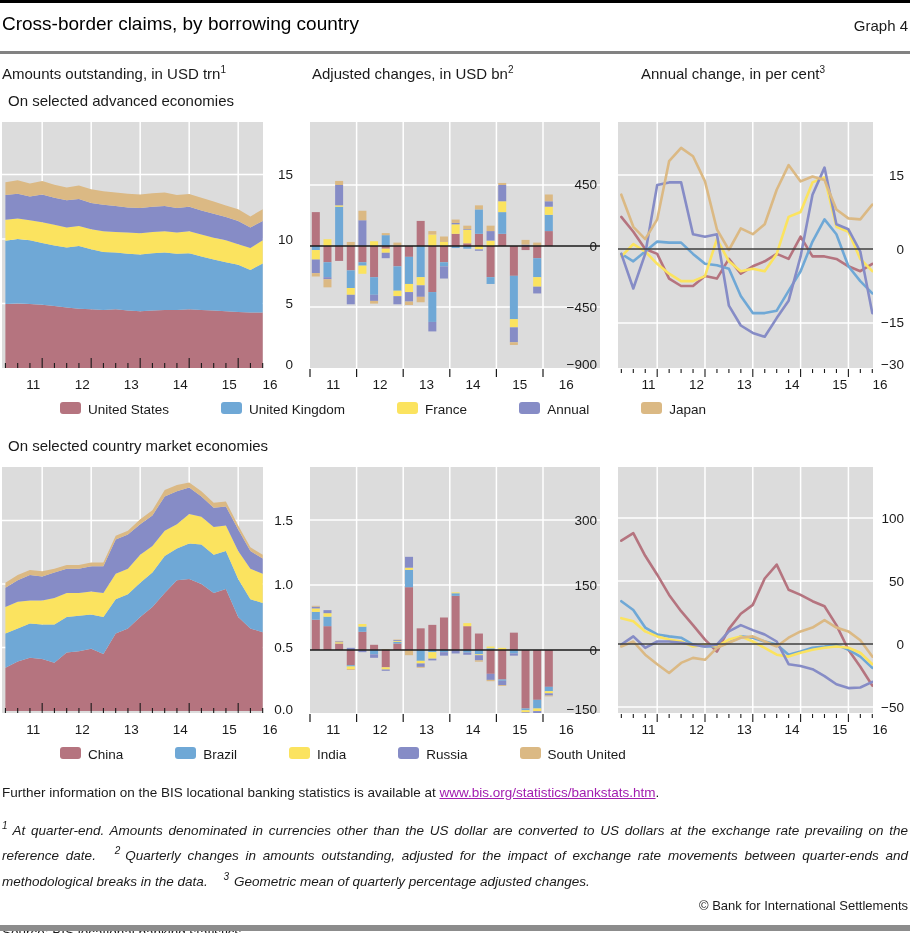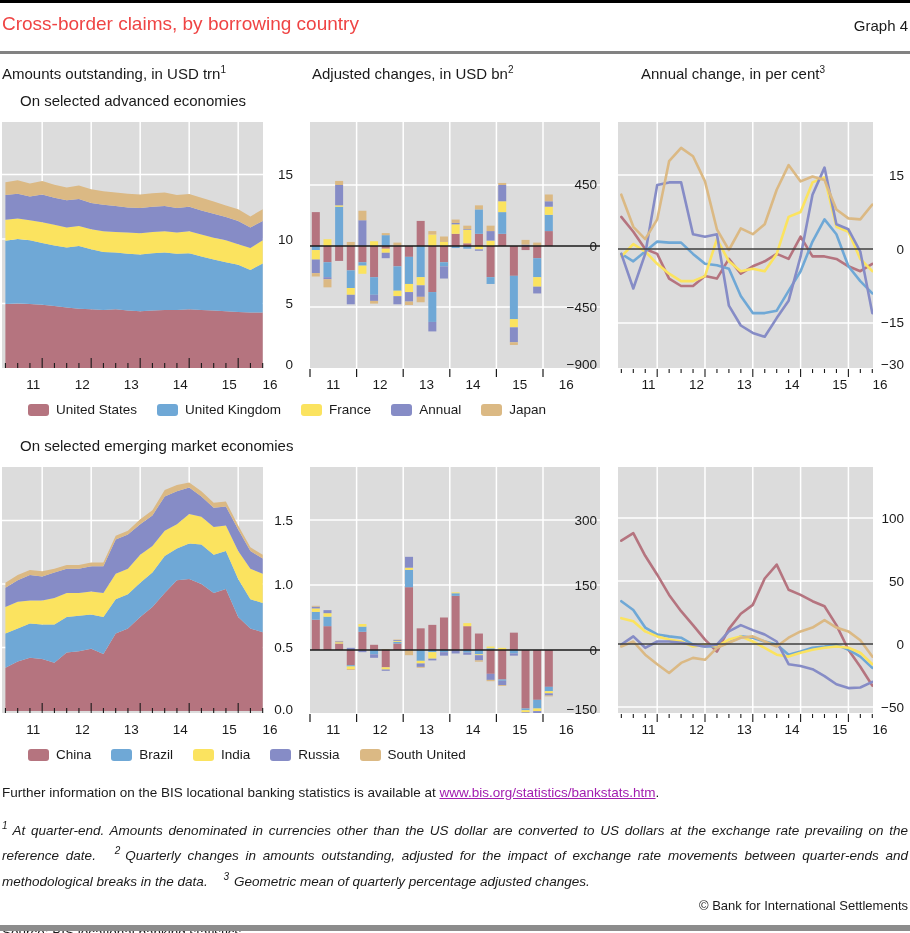--- a/index.html
+++ b/index.html
@@ -1,32 +1,32 @@
 <!DOCTYPE html>
 <html><head>
 <meta charset="utf-8">
 <style>
   html,body{margin:0;padding:0;}
   body{
     width:910px;height:933px;position:relative;background:#ffffff;
     font-family:"Liberation Sans", sans-serif;color:#1a1a1a;overflow:hidden;
   }
   .topbar{position:absolute;left:0;top:0;width:910px;height:3px;background:#000;}
-  .title{position:absolute;left:2px;top:13px;font-size:19px;color:#ef4444;}
+  .title{position:absolute;left:2px;top:13px;font-size:19px;color:#000000;}
   .graph-label{position:absolute;right:2px;top:17px;font-size:15px;text-align:right;}
   .rule{position:absolute;left:0;top:51px;width:910px;height:3px;background:#828282;}
   .colhead{position:absolute;top:64px;font-size:15px;}
   .colhead sup{font-size:10px;}
   #colhead-1{left:2px;} #colhead-2{left:312px;} #colhead-3{left:620px;margin-left:21px;}
-  .section{position:absolute;left:20px;font-size:15px;}
+  .section{position:absolute;left:8px;font-size:15px;}
   #section-1{top:92px;} #section-2{top:437px;}
   #charts{position:absolute;left:0;top:0;}
   .legend{position:absolute;left:28px;display:flex;gap:20px;align-items:center;font-size:13.5px;}
   #legend-1{top:402px;} #legend-2{top:747px;}
-  .legend-item{display:flex;align-items:center;}
+  .legend-item{display:flex;align-items:flex-start;margin-left:32px;}
   .sw{width:21px;height:12px;border-radius:3px;margin-right:7px;flex:0 0 auto;}
   .info{position:absolute;left:2px;top:771px;font-size:13.5px;}
   .info .link{text-decoration:underline;color:#a21caf;cursor:pointer;}
   .footnotes{position:absolute;left:2px;top:801px;width:906px;font-size:13.5px;line-height:21px;text-align:justify;font-style:italic;}
   .footnotes sup{font-size:10px;margin-right:5px;}
   .footnotes sup.gap{margin-left:12px;}
   .source{position:absolute;left:2px;top:877px;font-size:13.5px;margin-top:48px;}
   .copyright{position:absolute;right:2px;top:898px;font-size:13px;}
   .bottombar{position:absolute;left:0;top:925px;width:910px;height:6px;background:#8c8c8c;}
 </style>
@@ -37,21 +37,21 @@
 
 <div class="title">Cross-border claims, by borrowing country</div>
 <div class="graph-label">Graph 4</div>
 <div class="rule"></div>
 
 <div class="colhead" id="colhead-1"><span>Amounts outstanding, in USD trn</span><sup>1</sup></div>
 <div class="colhead" id="colhead-2"><span>Adjusted changes, in USD bn</span><sup>2</sup></div>
 <div class="colhead" id="colhead-3"><span>Annual change, in per cent</span><sup>3</sup></div>
 
 <div class="section" id="section-1">On selected advanced economies</div>
-<div class="section" id="section-2">On selected emerging market economies</div>
+<div class="section" id="section-2">On selected country market economies</div>
 
 <svg id="charts" width="910" height="933">
     <g>
       <clipPath id="clip-adv-amounts">
         <rect x="2" y="122" width="261" height="246"></rect>
       </clipPath>
       <rect x="2" y="122" width="261" height="246" fill="#dcdcdc"></rect>
       <line x1="42.17999999999688" y1="122" x2="42.17999999999688" y2="368" stroke="#ffffff" stroke-width="1.5"></line>
       <line x1="91.17999999999688" y1="122" x2="91.17999999999688" y2="368" stroke="#ffffff" stroke-width="1.5"></line>
       <line x1="140.17999999999688" y1="122" x2="140.17999999999688" y2="368" stroke="#ffffff" stroke-width="1.5"></line>

